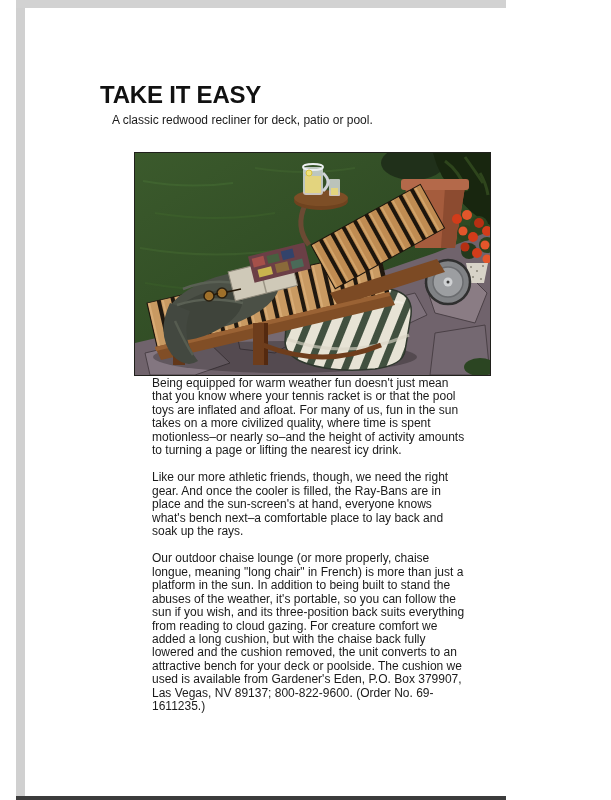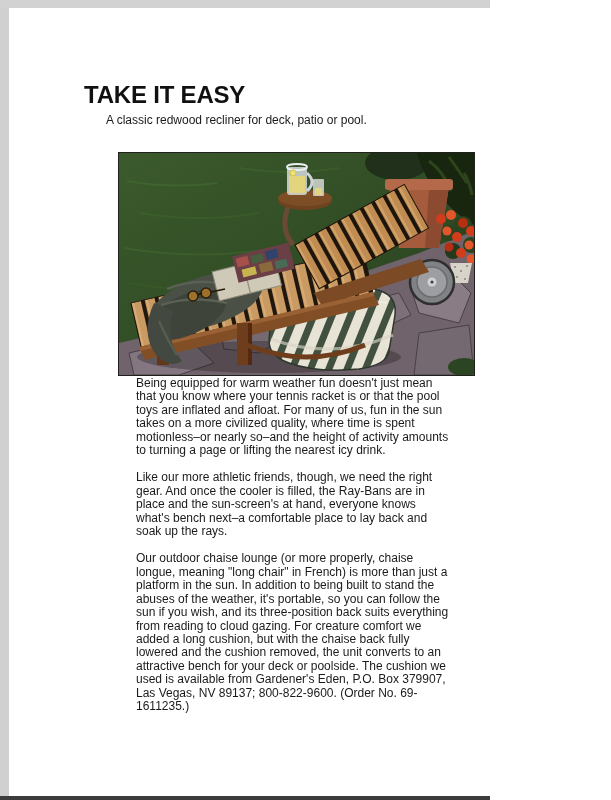--- a/index.html
+++ b/index.html
@@ -1,31 +1,31 @@
 <!DOCTYPE html>
 <html><head>
 <meta charset="utf-8">
 <style>
   html,body{margin:0;padding:0;background:#ffffff;}
   .screen{position:relative;width:490px;height:800px;background:#ffffff;overflow:hidden;
-          font-family:"Liberation Sans", sans-serif;color:#1a1a1a;}
+          font-family:"Liberation Sans", sans-serif;color:#1a1a1a;margin-left:16px;}
   
   .edge-top{position:absolute;left:0;top:0;width:611px;height:8px;background:#d2d2d2;}
   .edge-left{position:absolute;left:0;top:8px;width:9px;height:792px;background:#d0d0d0;}
   .scrollbar{position:absolute;left:601px;top:8px;width:10px;height:792px;background:#cfcfcf;}
   .scrollbar-thumb{position:absolute;left:0;top:2px;width:10px;height:350px;background:#6e6e6e;}
   .bottom-bar{position:absolute;left:0;bottom:0;width:611px;height:4px;background:#3c3c3c;z-index:6;}
   .open-btn{position:absolute;left:570px;top:12px;width:36px;height:36px;background:#3f3f3f;
             border:none;padding:0;display:flex;align-items:center;justify-content:center;
             cursor:pointer;z-index:5;}
   .open-btn svg{display:block;}
   
   .title{position:absolute;left:84px;top:83px;margin:0;font-size:24px;font-weight:bold;
          letter-spacing:-0.2px;color:#111;line-height:1;}
-  .subtitle{position:absolute;left:106px;top:113px;font-size:12px;color:#1a1a1a;}
+  .subtitle{position:absolute;left:96px;top:113px;font-size:12px;color:#1a1a1a;}
   .photo{position:absolute;left:118px;top:152px;width:355px;height:222px;border:1px solid #20201c;
          box-sizing:content-box;}
   .photo svg{display:block;}
   .article{position:absolute;left:136px;top:377px;width:316px;font-size:12px;line-height:13.4px;}
   .article p{margin:0 0 14px 0;}
 </style>
 </head>
 <body>
 
 <div class="screen">

